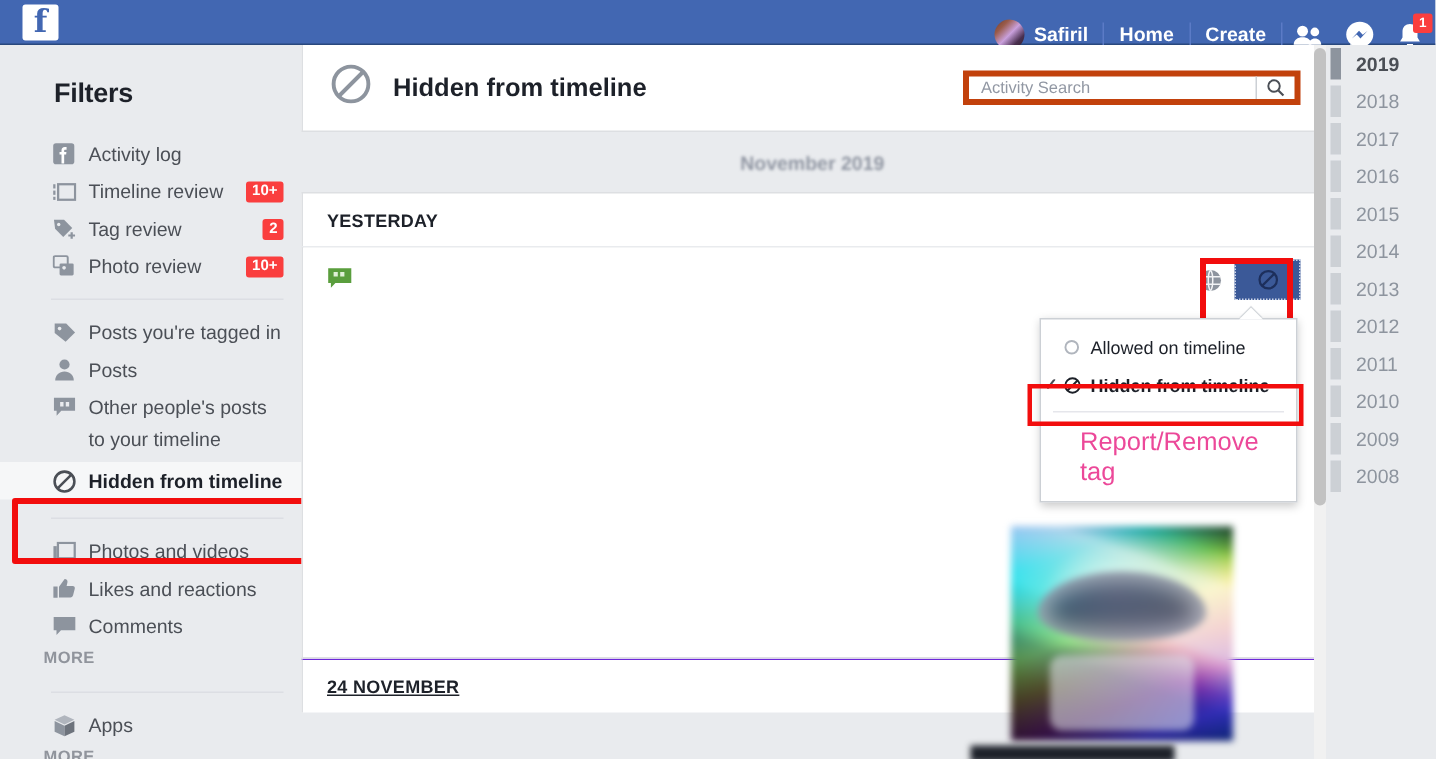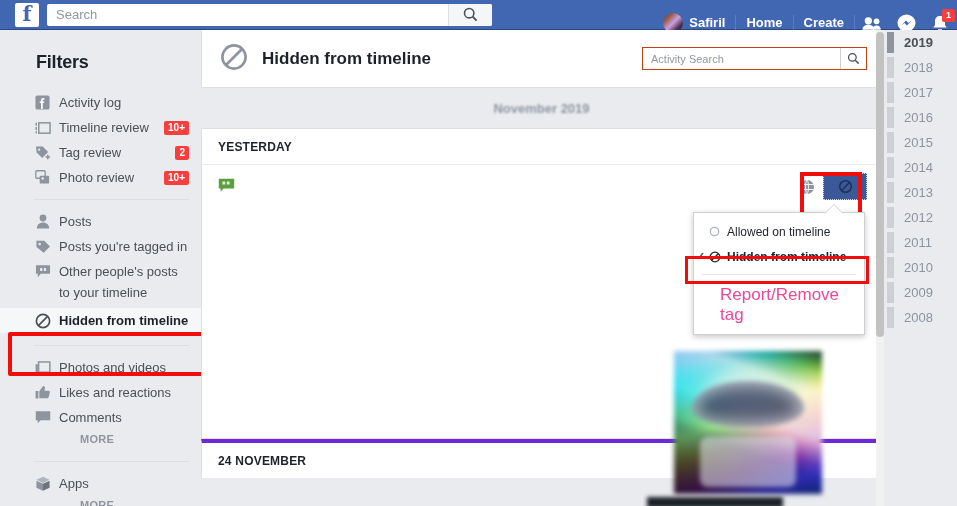--- a/index.html
+++ b/index.html
@@ -109,21 +109,21 @@
     position: absolute; right: 12px;
     background: #fa3e3e; color: #fff;
     font-size: 10px; font-weight: bold;
     border-radius: 2px; padding: 1px 4px; line-height: 12px;
   }
   .divider {
     height: 1px; background: #dcdee3;
     margin: 9px 12px 9px 34px;
   }
   .more-lbl {
-    padding-left: 80px; color: #90949c;
+    padding-left: 29px; color: #90949c;
     font-size: 11px; font-weight: bold; letter-spacing: 0.3px;
     height: 22px; line-height: 18px; cursor: pointer;
   }
 
   
   .hl-sidebar {
     position: absolute; left: 8px; top: 302px;
     width: 205px; height: 44px;
     border: 4px solid #f20d0d; border-radius: 2px;
     pointer-events: none;
@@ -138,21 +138,21 @@
     background: #fff; border: 1px solid #dddfe2; border-top: none;
     height: 58px; display: flex; align-items: center;
     padding: 0 14px 0 18px;
   }
   .page-title {
     font-size: 17px; font-weight: bold; color: #1d2129;
     margin-left: 14px;
   }
   .act-search {
     margin-left: auto; width: 225px; height: 23px;
-    border: 1px solid #c2410c; background: #fff;
+    border: 4px solid #c2410c; background: #fff;
     display: flex; align-items: center; position: relative;
   }
   .act-search input {
     border: 0; outline: 0; width: 180px; margin-left: 6px;
     font-size: 11px; color: #1d2129;
     font-family: "Liberation Sans", sans-serif;
   }
   .act-search input::placeholder { color: #9197a3; }
   .act-search .sbtn {
     position: absolute; right: 0; top: 0; bottom: 0; width: 26px;
@@ -306,29 +306,20 @@
     width: 8px; height: 305px; background: #c2c2c2; border-radius: 4px;
   }
 </style>
 </head>
 <body>
 
 <div id="root">
 
   <div class="topbar">
     <div class="fb-logo">f</div>
-    <div class="search-wrap">
-      <input class="search-input" value="" placeholder="Search" style="">
-      <div class="search-btn">
-        <svg width="15" height="15" viewBox="0 0 16 16">
-          <circle cx="6.6" cy="6.6" r="5" fill="none" stroke="#4b4f56" stroke-width="1.7"></circle>
-          <line x1="10.3" y1="10.3" x2="14.5" y2="14.5" stroke="#4b4f56" stroke-width="2"></line>
-        </svg>
-      </div>
-    </div>
 
     <div class="nav-right">
       <div class="nav-item">
         <span class="nav-avatar"></span>
         <span>Safiril</span>
       </div>
       <div class="nav-sep"></div>
       <div class="nav-item">Home</div>
       <div class="nav-sep"></div>
       <div class="nav-item">Create</div>
@@ -408,35 +399,35 @@
         <span class="lbl">Photo review</span>
         <span class="pill">10+</span>
       </div>
     </div>
 
     <div class="divider"></div>
 
     <div>
       <div class="side-item">
         <span class="ico">
+          <svg width="16" height="15" viewBox="0 0 17 16">
+            <path d="M1.5 1.8h8.2L16 8.1l-6.7 6.6L1.5 8.6z" fill="#8d949e"></path>
+            <circle cx="5" cy="5.4" r="1.3" fill="#e9ebee"></circle>
+          </svg>
+        </span>
+        <span class="lbl">Posts you're tagged in</span>
+      </div>
+      <div class="side-item">
+        <span class="ico">
           <svg width="14" height="15" viewBox="0 0 14 15">
             <circle cx="7" cy="4" r="3.4" fill="#8d949e"></circle>
             <path d="M0.8 14.6c0-3.7 2.8-6 6.2-6s6.2 2.3 6.2 6z" fill="#8d949e"></path>
           </svg>
         </span>
         <span class="lbl">Posts</span>
-      </div>
-      <div class="side-item">
-        <span class="ico">
-          <svg width="16" height="15" viewBox="0 0 17 16">
-            <path d="M1.5 1.8h8.2L16 8.1l-6.7 6.6L1.5 8.6z" fill="#8d949e"></path>
-            <circle cx="5" cy="5.4" r="1.3" fill="#e9ebee"></circle>
-          </svg>
-        </span>
-        <span class="lbl">Posts you're tagged in</span>
       </div>
       <div class="side-item">
         <span class="ico">
           <svg width="16" height="15" viewBox="0 0 17 16">
             <path d="M1 1.2h15v9.3H6.2L2.9 14v-3.5H1z" fill="#8d949e"></path>
             <path d="M5.4 4.2h2.4v3.2H5.4zM9.4 4.2h2.4v3.2H9.4z" fill="#e9ebee"></path>
           </svg>
         </span>
         <span class="lbl">Other people's posts</span>
       </div>
@@ -560,21 +551,21 @@
         <span class="mark"></span>
         <span class="lower"></span>
       </div>
 
       <div class="blurbody">
         <span class="bar"></span>
 
       </div>
     </div>
 
-    <div class="day-head" style="border-top:4px solid #6d28d9;">24 NOVEMBER</div>
+    <div class="day-head" style="border-top:1px solid #6d28d9;text-decoration:underline;">24 NOVEMBER</div>
 
     <div class="dropdown">
       <span class="dd-caret"></span>
 
       <div class="dd-item">
         <span class="dd-check"></span>
         <span class="dd-ico">
           <svg width="11" height="11" viewBox="0 0 12 12">
             <circle cx="6" cy="6" r="4.6" fill="none" stroke="#b0b5bd" stroke-width="1.4"></circle>
           </svg>

